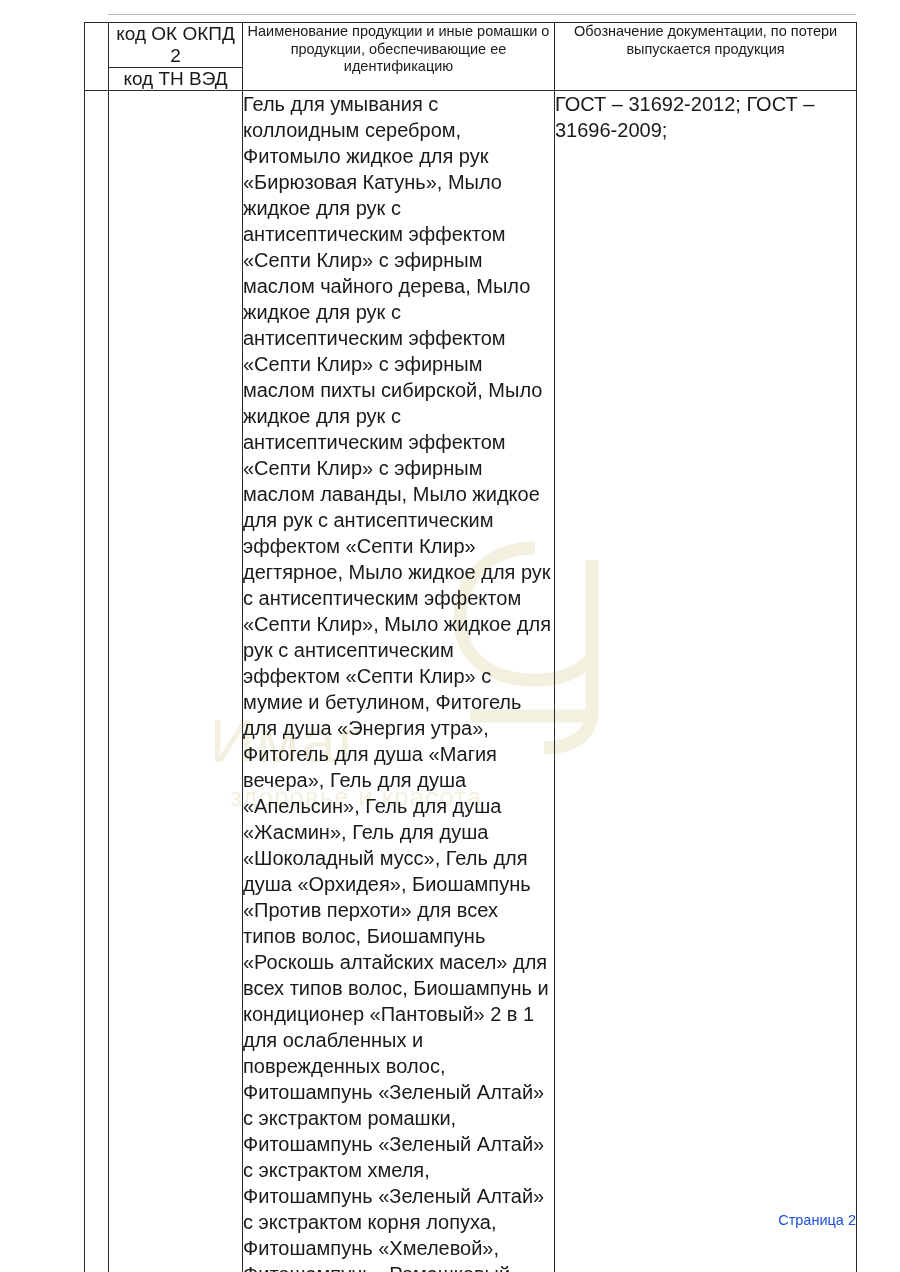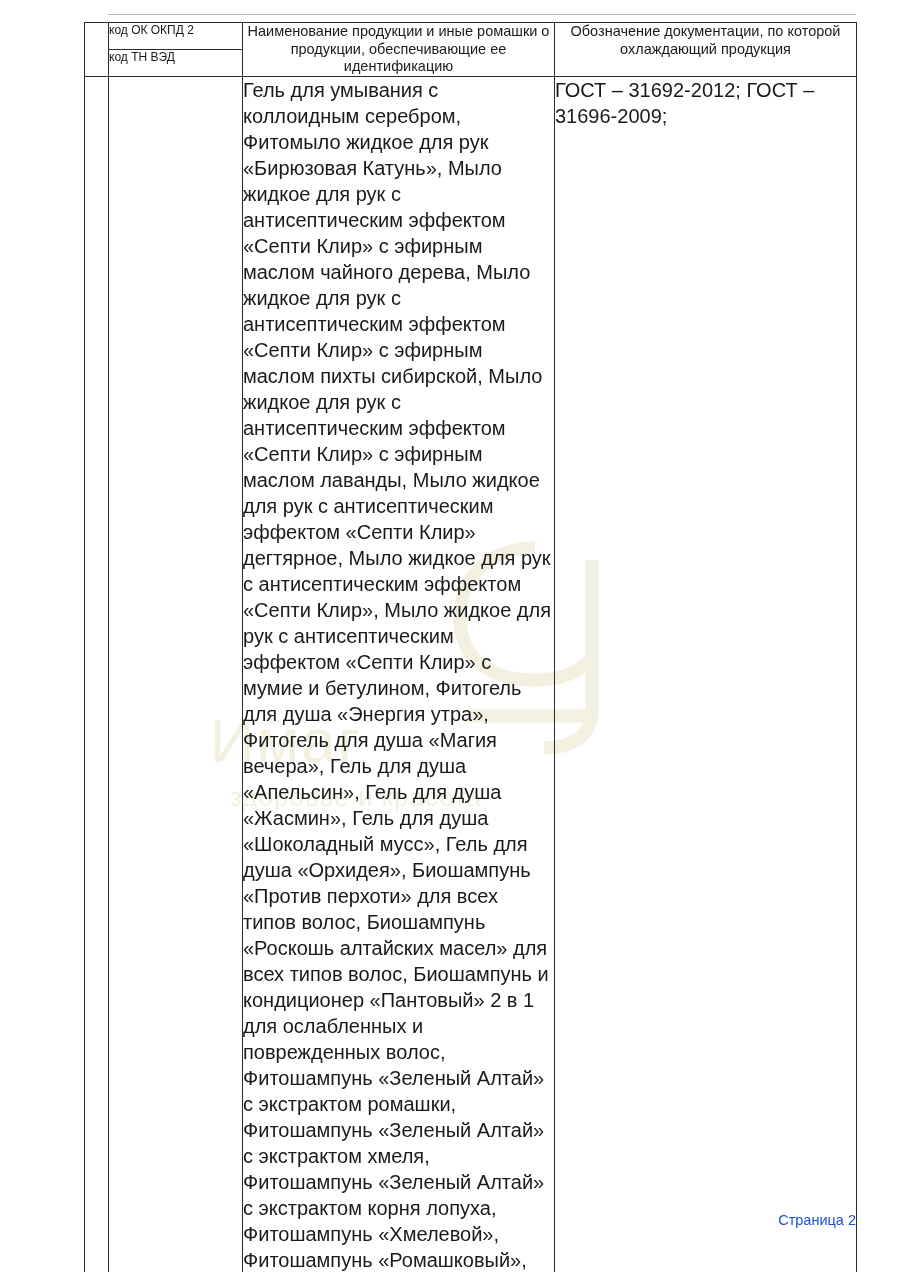--- a/index.html
+++ b/index.html
@@ -89,22 +89,22 @@
   .col-name   { width: 312px; }
   .col-docs   { width: 302px; }
 
   .hdr-cell {
     text-align: center;
     font-size: 14.5px;
     line-height: 1.22;
     padding: 6px 6px;
   }
   .hdr-code-top, .hdr-code-bot {
-    text-align: left;
-    font-size: 12px;
+    text-align: center;
+    font-size: 19px;
     padding: 7px 4px;
   }
   .hdr-code-top { border-bottom: 1px solid #2a2a2a; }
 
   .body-cell {
     font-size: 20px;
     line-height: 1.30;
     padding: 8px 8px 10px 8px;
     height: 1105px;
   }
@@ -143,21 +143,21 @@
       <col class="col-left">
       <col class="col-code">
       <col class="col-name">
       <col class="col-docs">
     </colgroup>
     <thead>
       <tr>
         <td rowspan="2"></td>
         <td class="hdr-code-top">код ОК ОКПД 2</td>
         <td rowspan="2" class="hdr-cell">Наименование продукции и иные ромашки о продукции, обеспечивающие ее идентификацию</td>
-        <td rowspan="2" class="hdr-cell">Обозначение документации, по которой охлаждающий продукция</td>
+        <td rowspan="2" class="hdr-cell">Обозначение документации, по потери выпускается продукция</td>
       </tr>
       <tr>
         <td class="hdr-code-bot">код ТН ВЭД</td>
       </tr>
     </thead>
     <tbody>
       <tr>
         <td class="body-cell blank-cell"></td>
         <td class="body-cell blank-cell"></td>
         <td class="body-cell">Гель для умывания с коллоидным серебром, Фитомыло жидкое для рук «Бирюзовая Катунь», Мыло жидкое для рук с антисептическим эффектом «Септи Клир» с эфирным маслом чайного дерева, Мыло жидкое для рук с антисептическим эффектом «Септи Клир» с эфирным маслом пихты сибирской, Мыло жидкое для рук с антисептическим эффектом «Септи Клир» с эфирным маслом лаванды, Мыло жидкое для рук с антисептическим эффектом «Септи Клир» дегтярное, Мыло жидкое для рук с антисептическим эффектом «Септи Клир», Мыло жидкое для рук с антисептическим эффектом «Септи Клир» с мумие и бетулином, Фитогель для душа «Энергия утра», Фитогель для душа «Магия вечера», Гель для душа «Апельсин», Гель для душа «Жасмин», Гель для душа «Шоколадный мусс», Гель для душа «Орхидея», Биошампунь «Против перхоти» для всех типов волос, Биошампунь «Роскошь алтайских масел» для всех типов волос, Биошампунь и кондиционер «Пантовый» 2 в 1 для ослабленных и поврежденных волос, Фитошампунь «Зеленый Алтай» с экстрактом ромашки, Фитошампунь «Зеленый Алтай» с экстрактом хмеля, Фитошампунь «Зеленый Алтай» с экстрактом корня лопуха, Фитошампунь «Хмелевой», Фитошампунь «Ромашковый», Фитошампунь «Репейный», Шампунь  с мумие, Шампунь для окрашенных волос «Защита цвета и объем», Шампунь с кератином, Шампунь «Защита от потери волос», Шампунь против выпадения волос, Шампунь «Увлажнение и восстановление волос», Шампунь для жирных волос, Шампунь для мужчин против выпадения волос, Шампунь с экстрактом артемии, Шампунь с экстрактом фукуса и ламинарии, Гель для душа нафталановый "Псорифит" для проблемной кожи, Гель для душа с афродизиаками, Фитомыло жидкое для рук  "Горная Акация", Мицеллярный шампунь для мужчин охлаждающий для нормальных и склонных к жирности волос, Шампунь нафталановый "Псорифит" для проблемной кожи головы и волос,

